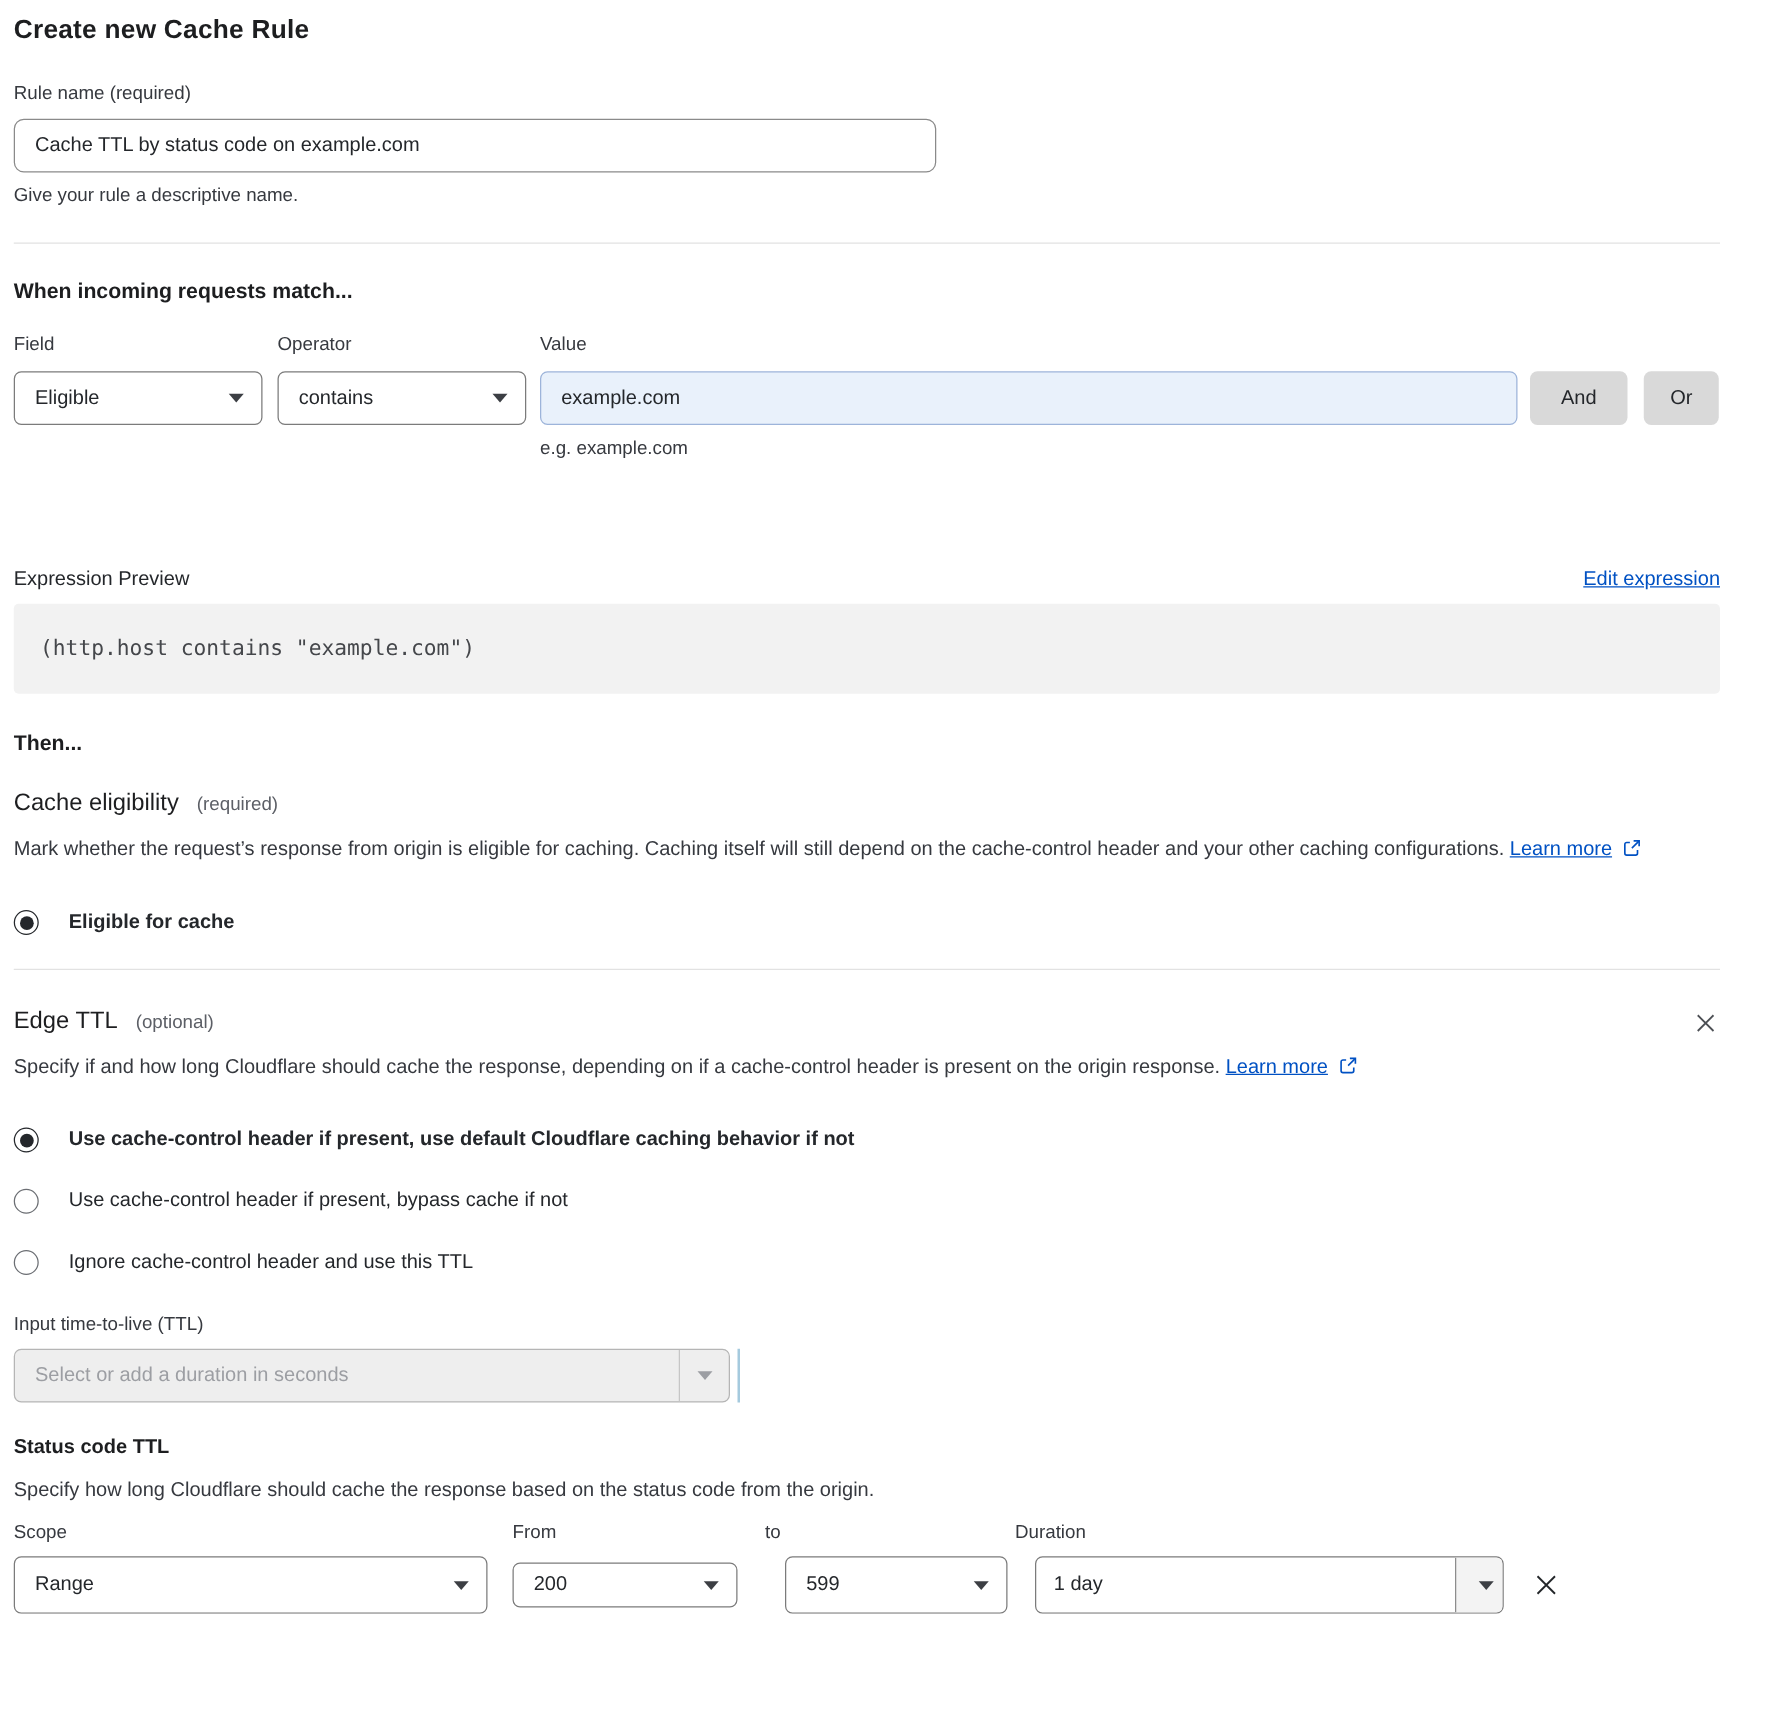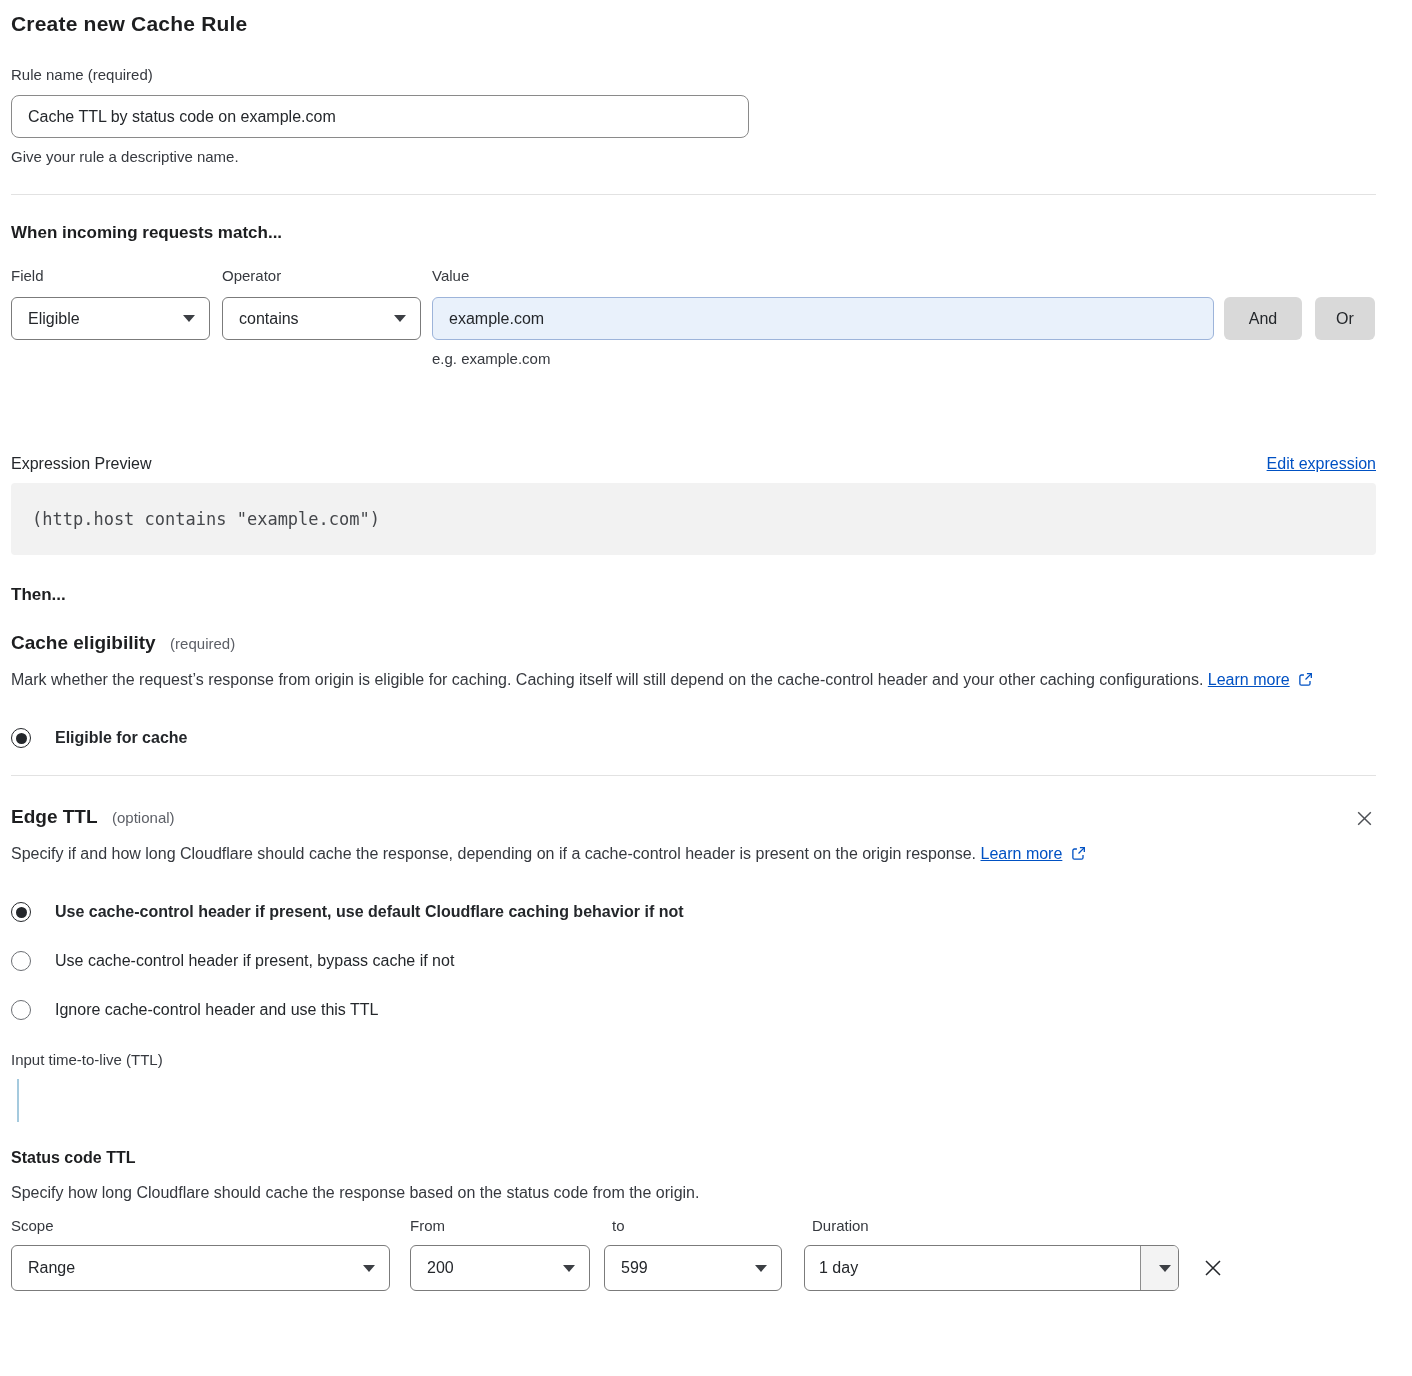--- a/index.html
+++ b/index.html
@@ -70,21 +70,21 @@
   .expr-label { font-size: 16px; color: #24272b; }
   .link { color: #0051c3; text-decoration: underline; cursor: pointer; margin-top: 40px; }
   .edit-link { font-size: 16px; }
   .code-block {
     margin-top: 10px; width: 1365px; height: 72px;
     background: #f2f2f2; border-radius: 4px;
     display: flex; align-items: center; padding-left: 21px;
   }
   .code-text { font-family: "DejaVu Sans Mono", monospace; font-size: 17px; color: #45474b; }
 
-  .subsection-title { font-size: 19px; font-weight: 700; color: #1d1e20; display: inline; }
+  .subsection-title { font-size: 19px; font-weight: 400; color: #1d1e20; display: inline; }
   .qualifier { font-size: 15px; color: #5c5f66; margin-left: 10px; }
 
   .desc { font-size: 16px; color: #36393f; line-height: 28px; max-width: 1350px; margin-top: 12px; }
   .desc .link { font-size: 16px; }
 
   .ext-icon { display: inline-block; vertical-align: -2px; margin-left: 4px; }
 
   .radio-row { display: flex; align-items: center; margin-bottom: 29px; cursor: pointer; }
   .radio-circle {
     width: 20px; height: 20px; border-radius: 50%;
@@ -118,21 +118,21 @@
   .disabled-select .chevron { border-top-color: #9c9ea3; margin-left: 0; }
   .caret-line { width: 2px; height: 43px; background: #a5cade; margin-left: 6px; }
 
   .status-title { font-size: 16px; font-weight: 700; color: #1d1e20; }
   .status-labels { display: flex; margin-top: 8px; }
   .status-labels .c1 { width: 399px; }
   .status-labels .c2 { width: 202px; }
   .status-labels .c3 { width: 200px; }
   .status-row { display: flex; align-items: center; margin-top: 8px; }
   .sel-scope { width: 379px; margin-right: 20px; height: 46px; }
-  .sel-from { width: 180px; margin-right: 14px; height: 46px; }
+  .sel-from { width: 180px; margin-right: 38px; height: 36px; }
   .sel-to { width: 178px; margin-right: 22px; height: 46px; }
   .combo-select {
     width: 375px; height: 46px; border: 1px solid #7b7b7b; border-radius: 6px;
     background: #fff; display: flex; align-items: stretch; cursor: pointer; overflow: hidden;
   }
   .combo-select .value-text { flex: 1; display: flex; align-items: center; padding-left: 14px; font-size: 16px; color: #24272b; }
   .combo-select .arrow-cell {
     width: 38px; border-left: 1px solid #8d8d8d; background: #f3f3f3;
     display: flex; align-items: center; justify-content: center;
   }
@@ -244,20 +244,26 @@
       <span class="radio-label">Use cache-control header if present, bypass cache if not</span>
     </div>
     <div class="radio-row">
       <span class="radio-circle"></span>
       <span class="radio-label">Ignore cache-control header and use this TTL</span>
     </div>
   </div>
 
   <div class="field-label" style="margin-top:3px;">Input time-to-live (TTL)</div>
   <div class="ttl-select-row">
+    <div class="disabled-select">
+      <span class="placeholder">Select or add a duration in seconds</span>
+      <span class="arrow-cell">
+        <span class="chevron"></span>
+      </span>
+    </div>
     <span class="caret-line"></span>
   </div>
 
   <div class="status-title" style="margin-top:27px;">Status code TTL</div>
   <p class="desc" style="margin-top:12px;">Specify how long Cloudflare should cache the response based on the status code from the origin.</p>
 
   <div class="status-labels">
     <div class="field-label c1">Scope</div>
     <div class="field-label c2">From</div>
     <div class="field-label c3">to</div>

